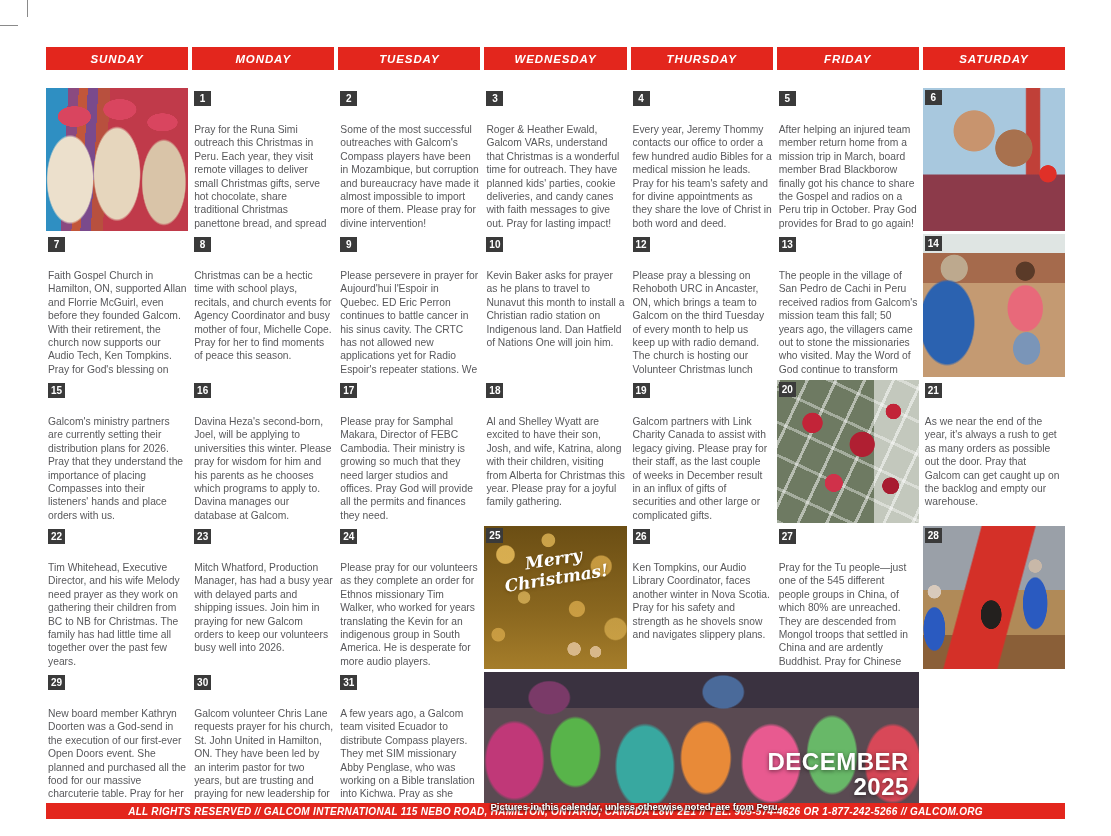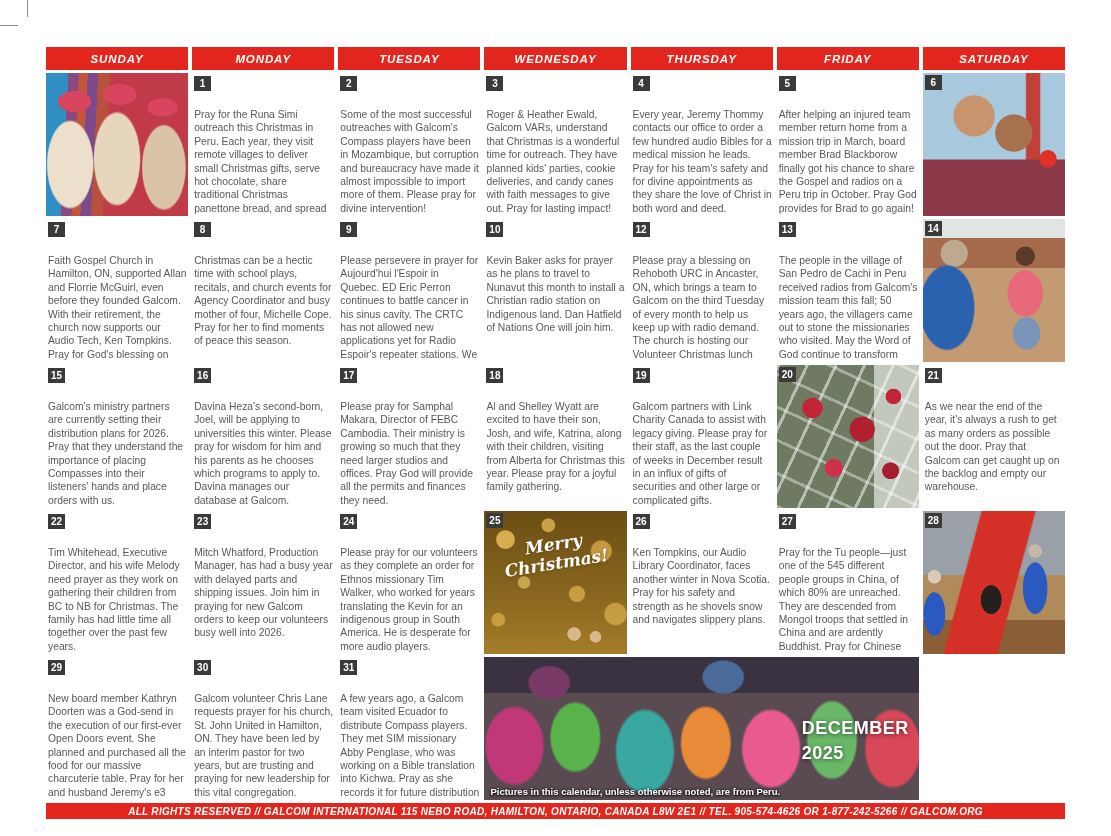--- a/index.html
+++ b/index.html
@@ -7,21 +7,21 @@
     position:relative; width:1111px; height:836px; background:#ffffff;
     font-family:"Liberation Sans", sans-serif; overflow:hidden;
   }
   .crop-v { position:absolute; left:27px; top:0; width:1px; height:17px; background:#8a8a8a; }
   .crop-h { position:absolute; left:0; top:25px; width:18px; height:1px; background:#8a8a8a; }
 
   #calendar { position:absolute; left:46px; top:47px; width:1019px; }
 
   .week-header {
     display:grid; grid-template-columns:repeat(7,1fr); column-gap:4px;
-    height:23px; margin-bottom:3px;
+    height:23px; margin-bottom:18px;
   }
   .day-header {
     background:#e3261d; color:#fff; display:flex; align-items:center; justify-content:center;
     font-style:italic; font-weight:bold; font-size:11.5px; letter-spacing:0.9px;
   }
 
   #grid {
     display:grid; grid-template-columns:repeat(7,1fr);
     grid-auto-rows:143px; gap:3px 4px;
   }
@@ -111,22 +111,22 @@
     radial-gradient(ellipse 30px 24px at 55% 14%, #4a6a9a 66%, rgba(0,0,0,0) 72%),
     linear-gradient(180deg, #3a3240 0 25%, #5a4a52 25% 100%); }
 
   .xmas {
     position:absolute; top:24px; left:0; right:0; z-index:2;
     text-align:center; color:#fff; transform:rotate(-9deg);
     font-family:"DejaVu Serif", serif; font-style:italic; font-weight:bold;
     font-size:17px; line-height:19px; text-shadow:0 1px 3px rgba(90,60,0,0.6);
   }
   .month-label {
-    position:absolute; right:10px; bottom:34px; z-index:2; text-align:left;
-    color:#fff; font-weight:bold; font-size:18px; line-height:25px; letter-spacing:0.5px;
+    position:absolute; right:10px; bottom:16px; z-index:2; text-align:right;
+    color:#fff; font-weight:bold; font-size:24px; line-height:25px; letter-spacing:0.5px;
     text-shadow:0 1px 4px rgba(0,0,0,0.55);
   }
   .photo-caption {
     position:absolute; left:6px; bottom:3px; z-index:2;
     color:#fff; font-weight:bold; font-size:9.5px;
     text-shadow:0 0 3px rgba(0,0,0,0.95), 0 1px 2px rgba(0,0,0,0.85);
   }
 
   #footer-bar {
     position:absolute; left:46px; top:803px; width:1019px; height:16px;

